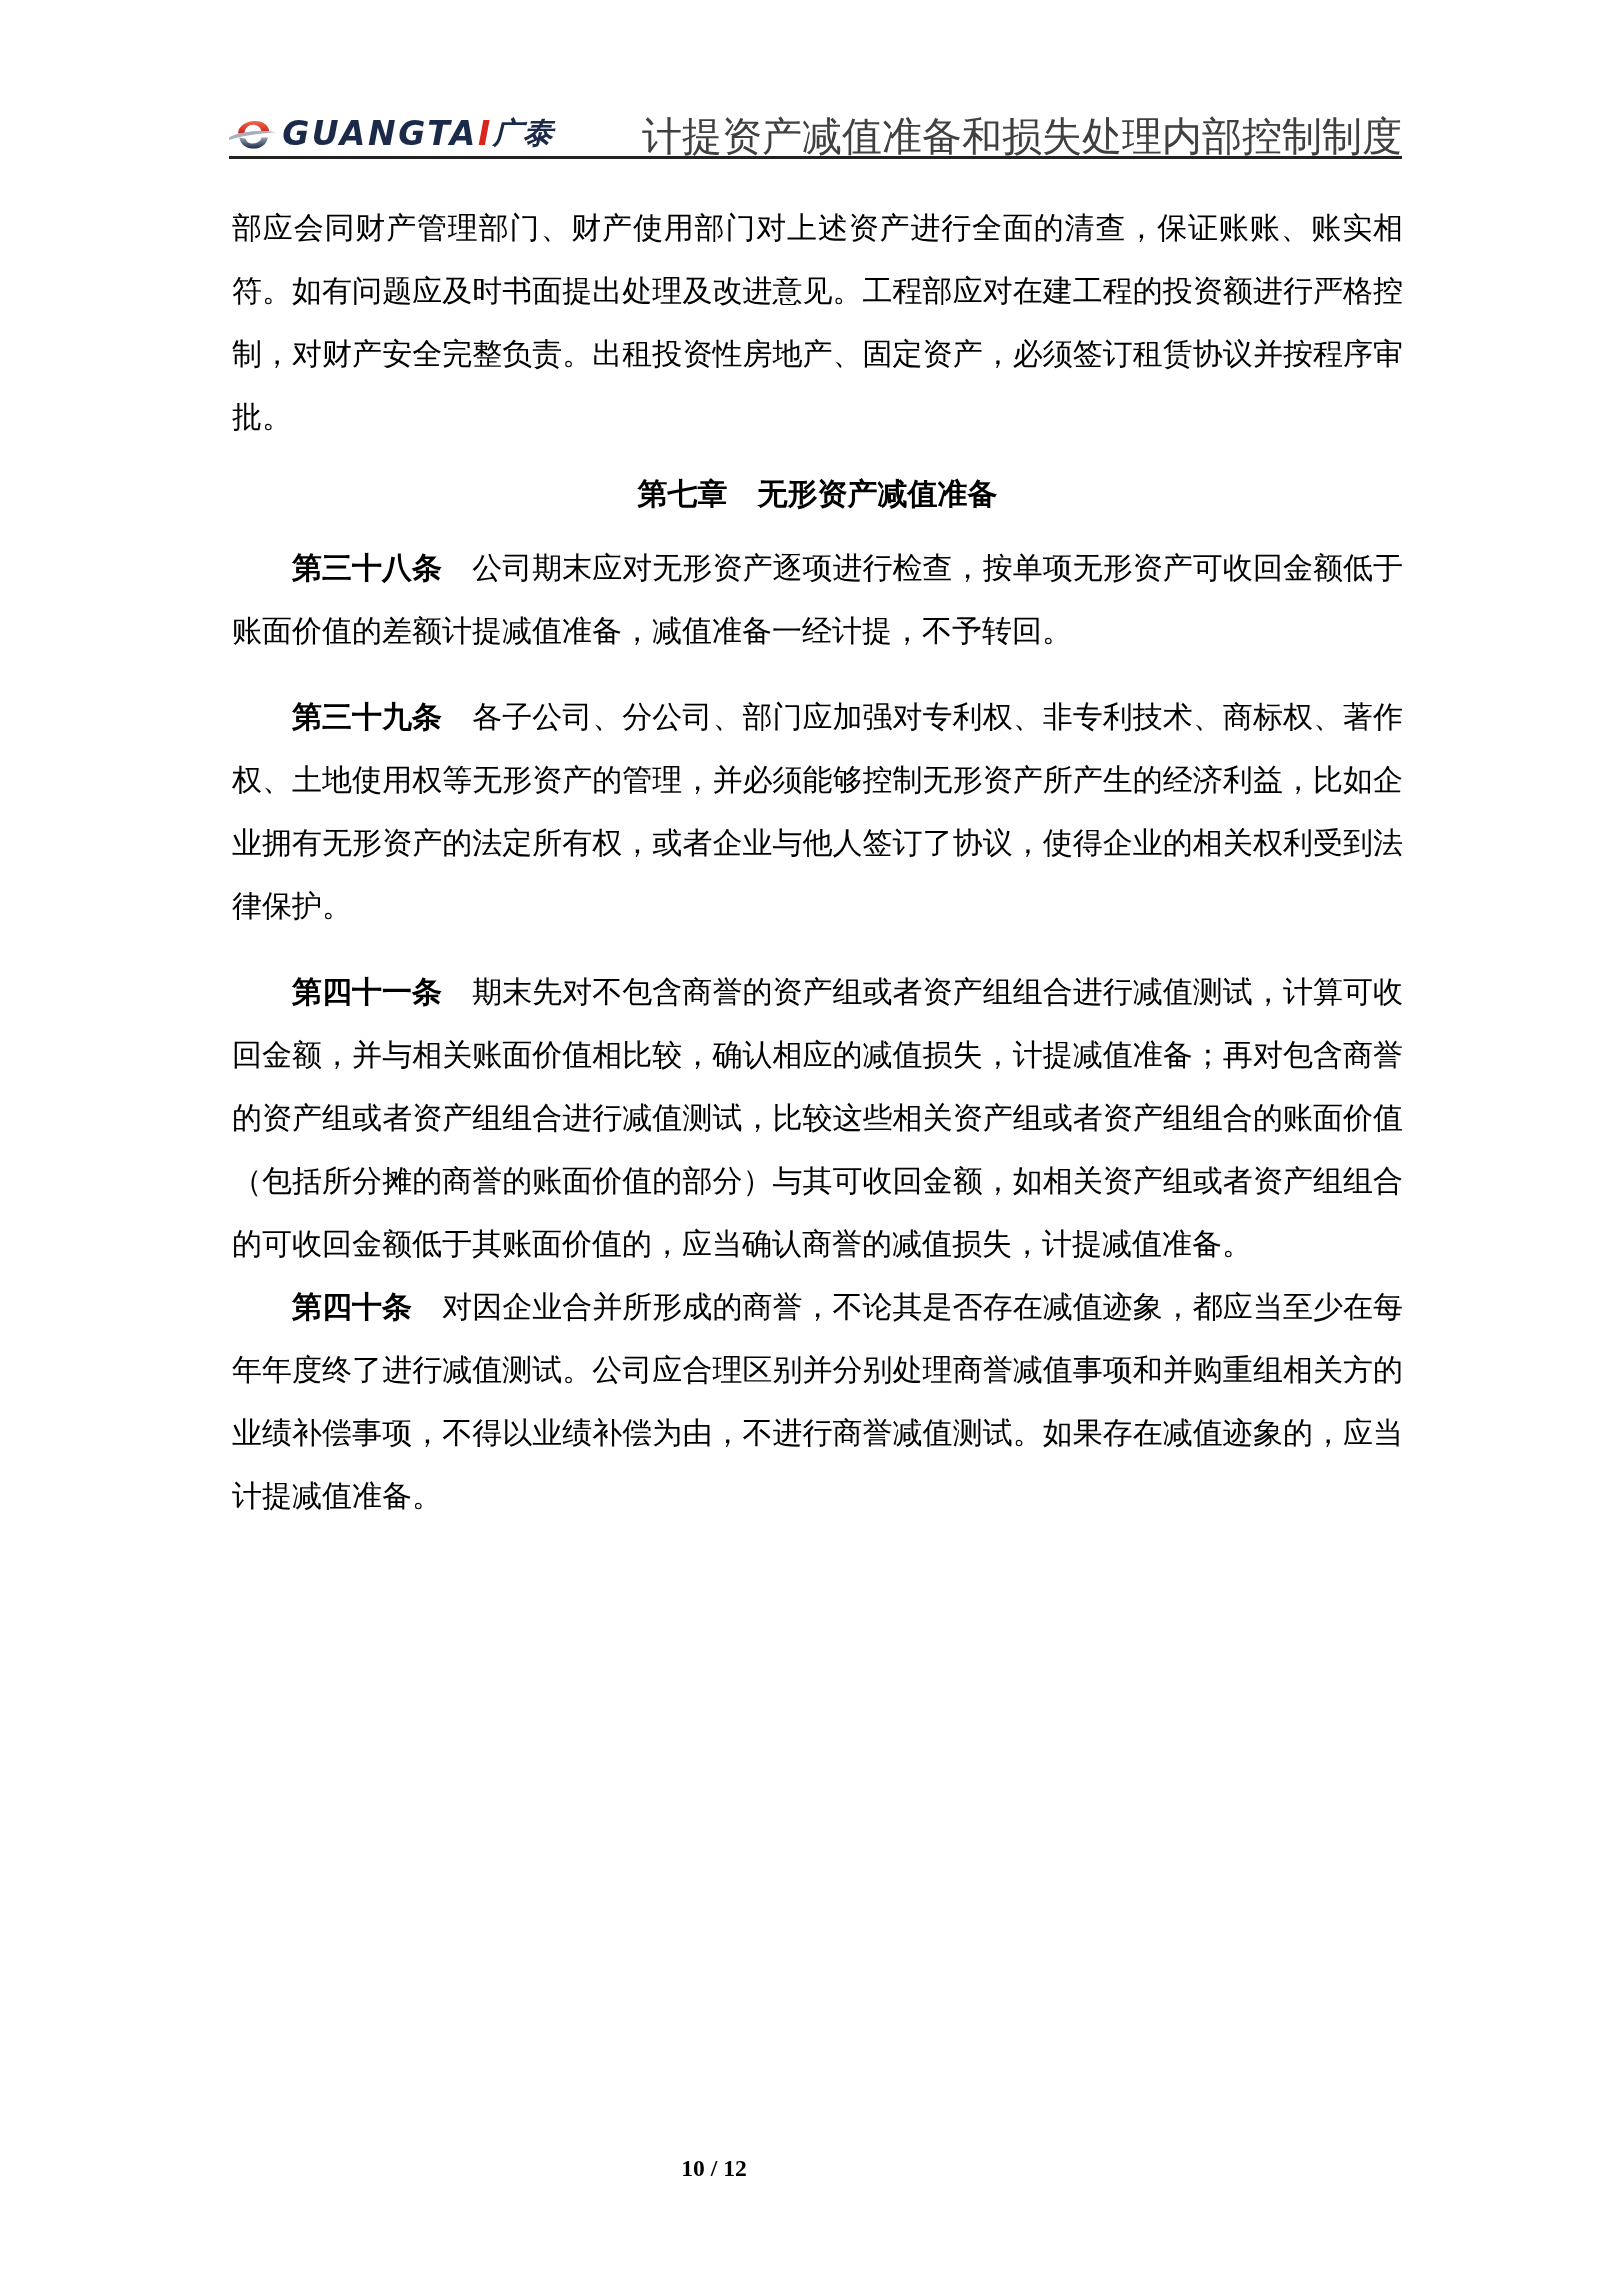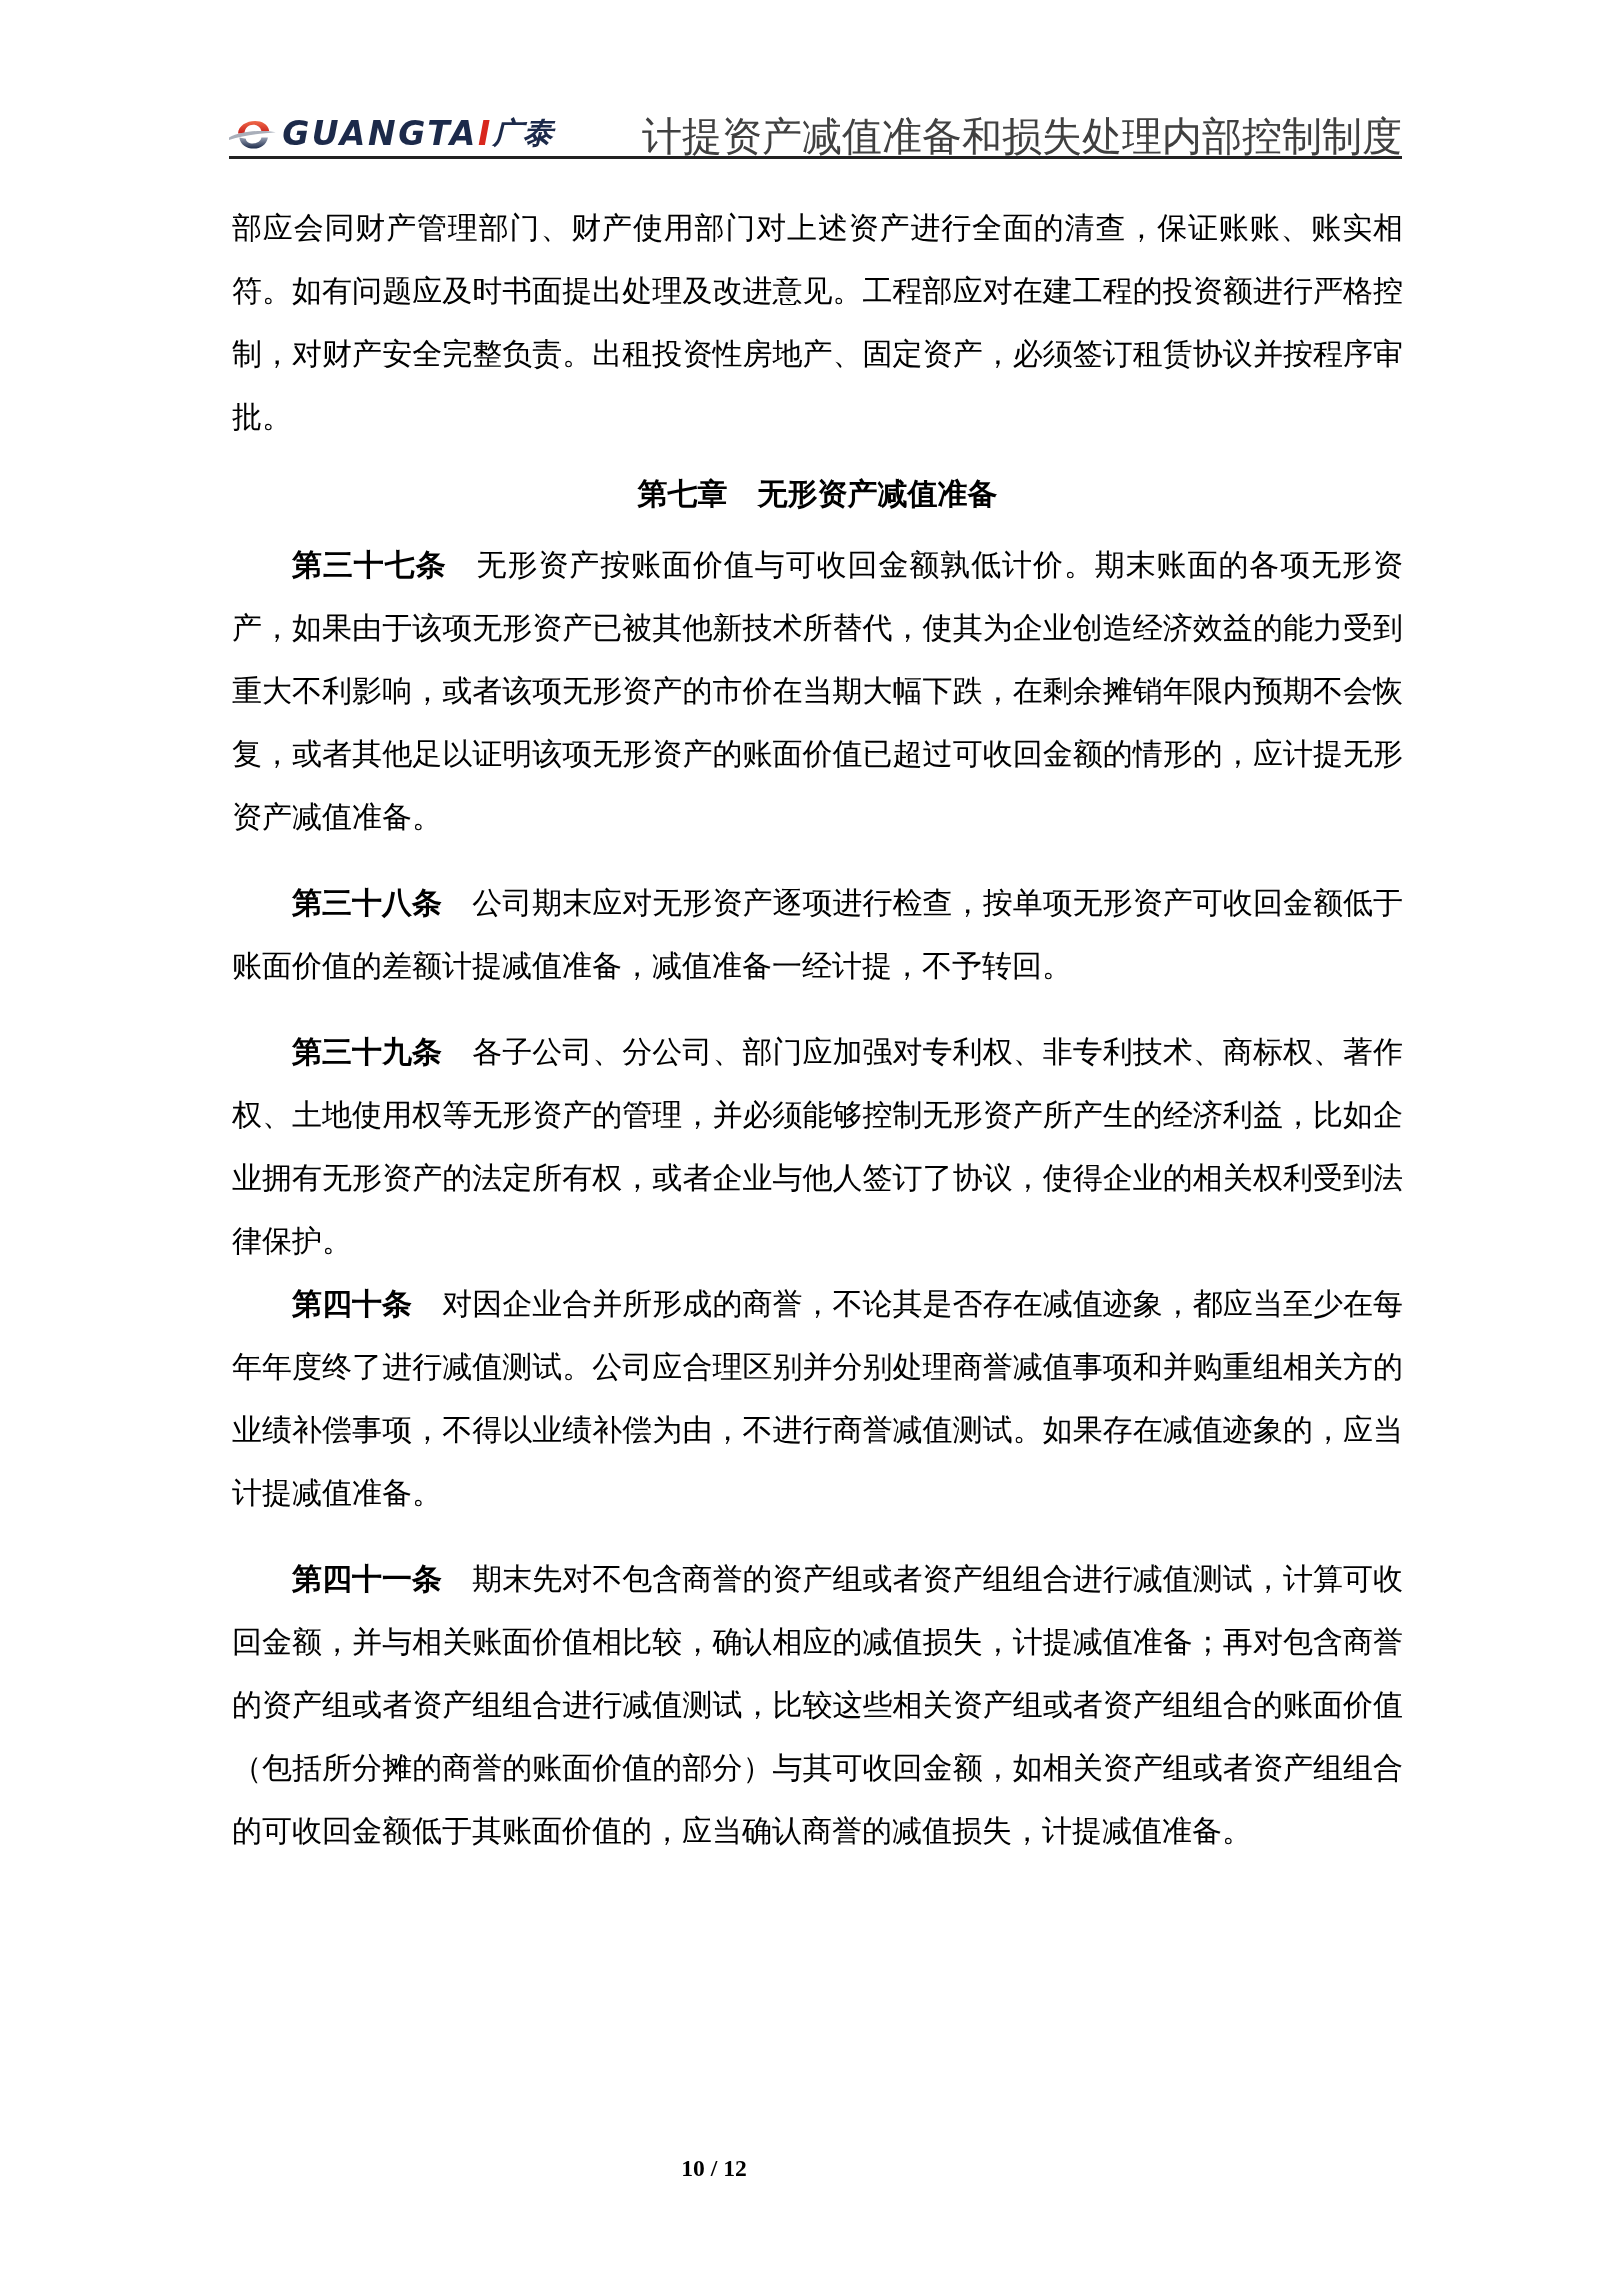--- a/index.html
+++ b/index.html
@@ -56,36 +56,33 @@
 </div>
 <div class="header-rule"></div>
 
 <div class="content">
   <p class="para">部应会同财产管理部门、财产使用部门对上述资产进行全面的清查，保证账账、账实相符。如有问题应及时书面提出处理及改进意见。工程部应对在建工程的投资额进行严格控制，对财产安全完整负责。出租投资性房地产、固定资产，必须签订租赁协议并按程序审批。</p>
 
   <h2 class="chapter">
     <span class="chap-num">第七章</span><span>无形资产减值准备</span>
   </h2>
 
-  <p class="para indent">
-    <span class="art">第三十七条</span><span>无形资产按账面价值与可收回金额孰低计价。期末账面的各项无形资产，如果由于该项无形资产已被其他新技术所替代，使其为企业创造经济效益的能力受到重大不利影响，或者该项无形资产的市价在当期大幅下跌，在剩余摊销年限内预期不会恢复，或者其他足以证明该项无形资产的账面价值已超过可收回金额的情形的，应计提无形资产减值准备。</span>
-  </p>
 
   <p class="para indent gap">
     <span class="art">第三十八条</span><span>公司期末应对无形资产逐项进行检查，按单项无形资产可收回金额低于账面价值的差额计提减值准备，减值准备一经计提，不予转回。</span>
   </p>
 
   <p class="para indent gap">
     <span class="art">第三十九条</span><span>各子公司、分公司、部门应加强对专利权、非专利技术、商标权、著作权、土地使用权等无形资产的管理，并必须能够控制无形资产所产生的经济利益，比如企业拥有无形资产的法定所有权，或者企业与他人签订了协议，使得企业的相关权利受到法律保护。</span>
   </p>
 
 
+  <p class="para indent gap">
+    <span class="art">第四十一条</span><span>期末先对不包含商誉的资产组或者资产组组合进行减值测试，计算可收回金额，并与相关账面价值相比较，确认相应的减值损失，计提减值准备；再对包含商誉的资产组或者资产组组合进行减值测试，比较这些相关资产组或者资产组组合的账面价值（包括所分摊的商誉的账面价值的部分）与其可收回金额，如相关资产组或者资产组组合的可收回金额低于其账面价值的，应当确认商誉的减值损失，计提减值准备。</span>
+  </p>
+
   <p class="para indent">
     <span class="art">第四十条</span><span>对因企业合并所形成的商誉，不论其是否存在减值迹象，都应当至少在每年年度终了进行减值测试。公司应合理区别并分别处理商誉减值事项和并购重组相关方的业绩补偿事项，不得以业绩补偿为由，不进行商誉减值测试。如果存在减值迹象的，应当计提减值准备。</span>
-  </p>
-
-  <p class="para indent gap">
-    <span class="art">第四十一条</span><span>期末先对不包含商誉的资产组或者资产组组合进行减值测试，计算可收回金额，并与相关账面价值相比较，确认相应的减值损失，计提减值准备；再对包含商誉的资产组或者资产组组合进行减值测试，比较这些相关资产组或者资产组组合的账面价值（包括所分摊的商誉的账面价值的部分）与其可收回金额，如相关资产组或者资产组组合的可收回金额低于其账面价值的，应当确认商誉的减值损失，计提减值准备。</span>
   </p>
 </div>
 
 <div class="footer">10 / 12</div>
 
 
 </body></html>

